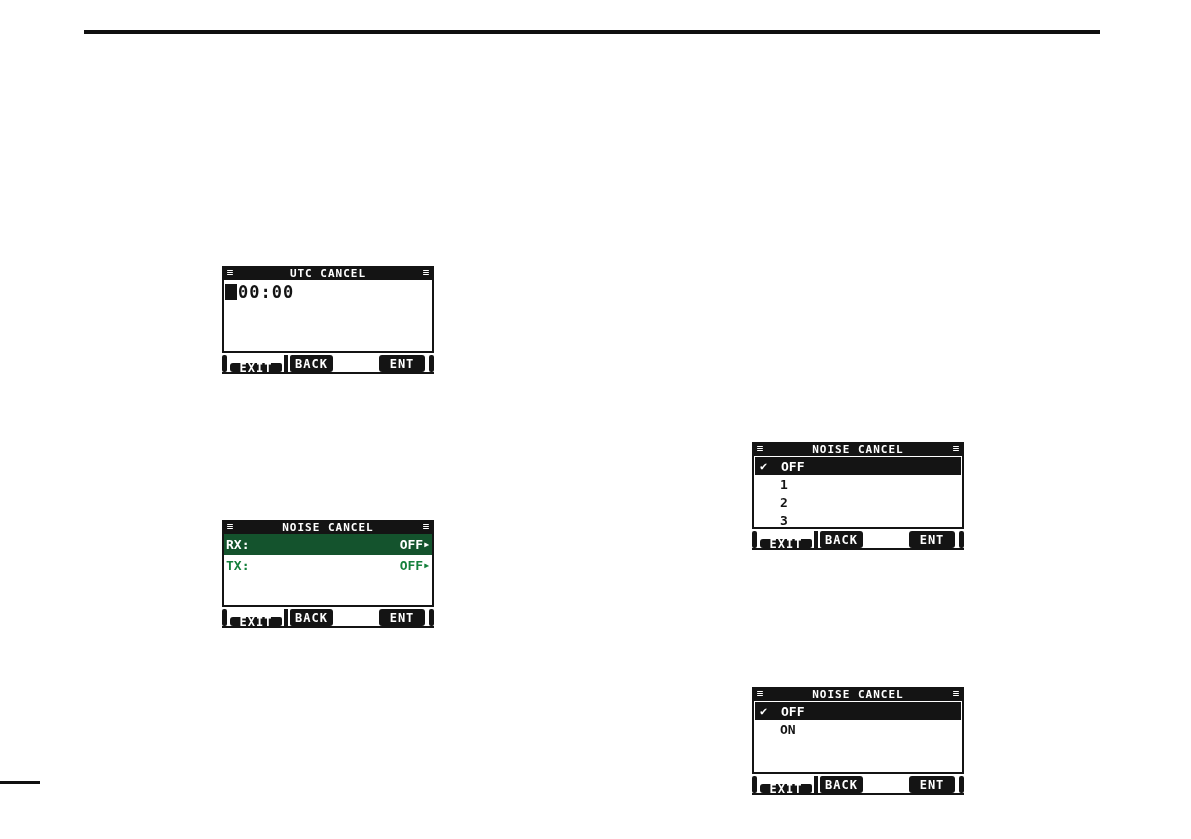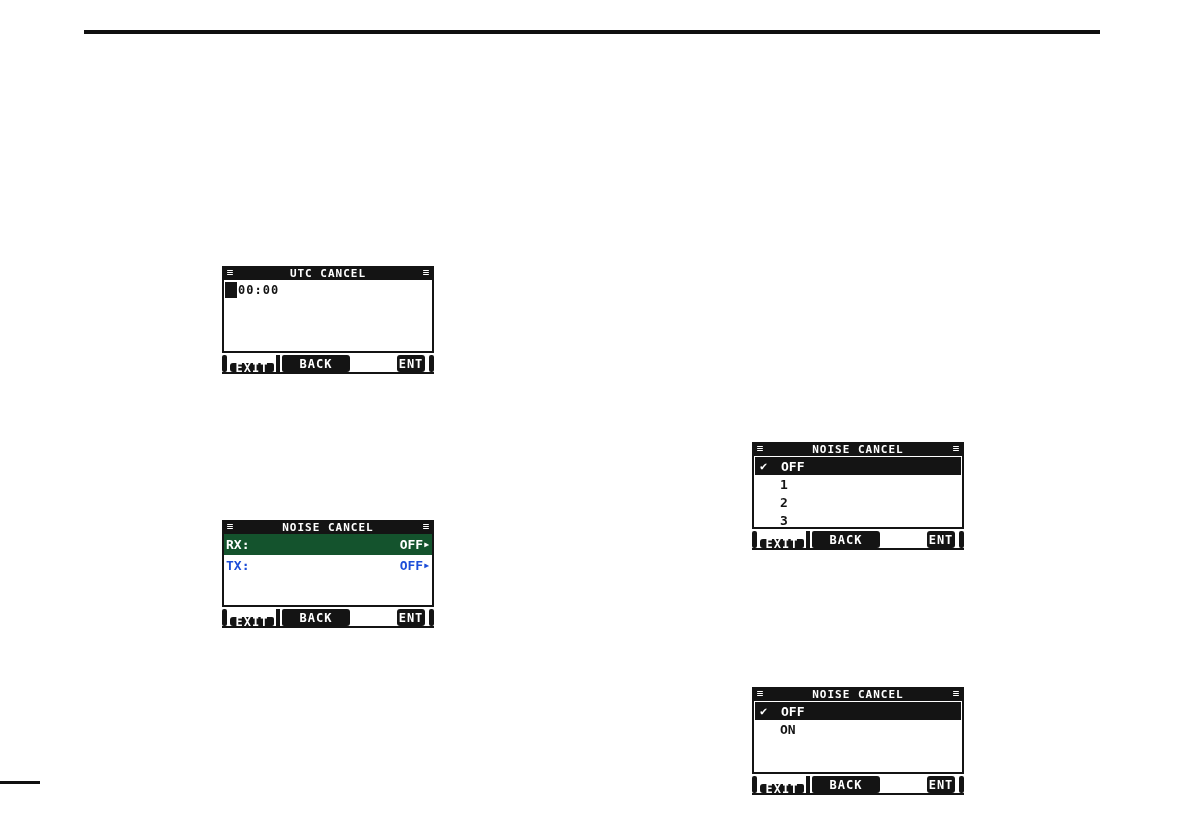--- a/index.html
+++ b/index.html
@@ -50,35 +50,35 @@
     background:#fff;
     margin-bottom:2px;
     overflow:hidden;
     position:relative;
   }
 
   
   .lcd-input-line {
     display:flex; align-items:center;
     padding:2px 1px 0 1px;
-    font-size:12px; font-weight:bold; letter-spacing:1px;
+    font-size:17px; font-weight:bold; letter-spacing:1px;
     color:#141414;
   }
   .cursor-block {
     width:12px; height:16px; background:#141414;
     margin-right:1px; flex:0 0 12px;
   }
 
   
   .kv-row {
     height:21px;
     display:flex; align-items:center; justify-content:space-between;
     padding:0 3px 0 2px;
     font-size:13px; font-weight:bold;
-    color:#1d4ed8;
+    color:#15803d;
   }
   .kv-row.selected { background:#14532d; color:#fff; }
   .kv-value { display:flex; align-items:center; }
   .arrow-icon { font-size:8px; margin-left:1px; line-height:1; }
 
   
   .list-row {
     height:18px;
     display:flex; align-items:center;
     font-size:13px; font-weight:bold;
@@ -107,24 +107,24 @@
   }
   .softkey {
     background:#141414; color:#fff;
     font-size:12px; font-weight:bold; letter-spacing:1px;
     display:flex; align-items:center; justify-content:center;
     border-radius:3px;
     border:none; cursor:pointer;
     font-family:"DejaVu Sans Mono", monospace;
     padding:0;
   }
-  .key-exit { width:44px; margin-left:3px; border-radius:3px 2px 2px 3px;margin-top:8px; }
+  .key-exit { width:52px; margin-left:3px; border-radius:3px 2px 2px 3px;margin-top:8px; }
   .key-divider { width:4px; background:#141414; margin:0 2px; flex:0 0 4px; }
-  .key-back { width:68px; border-radius:2px 3px 3px 2px; }
-  .key-ent { width:28px; margin-right:4px; }
+  .key-back { width:43px; border-radius:2px 3px 3px 2px; }
+  .key-ent { width:46px; margin-right:4px; }
   .key-spacer { flex:1; }
 </style>
 </head>
 <body>
 
 <div class="page">
 
   <div class="top-rule"></div>
   <div class="bottom-left-rule"></div>
 

